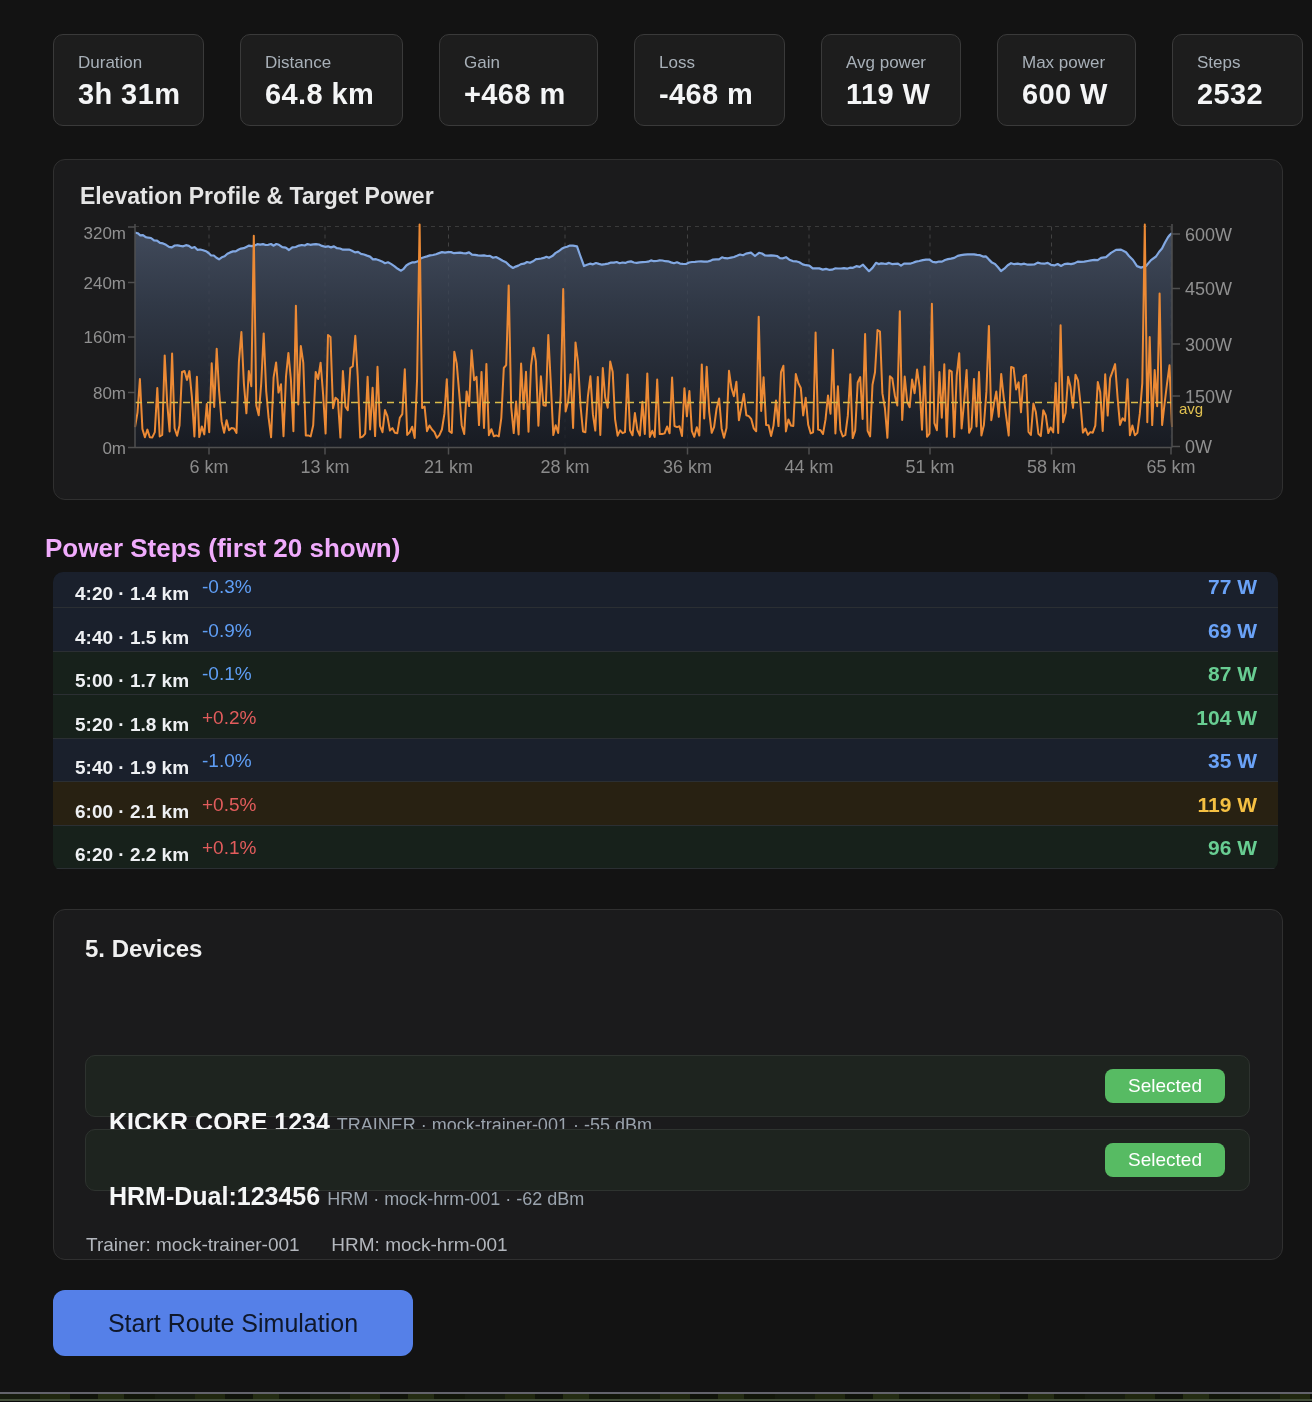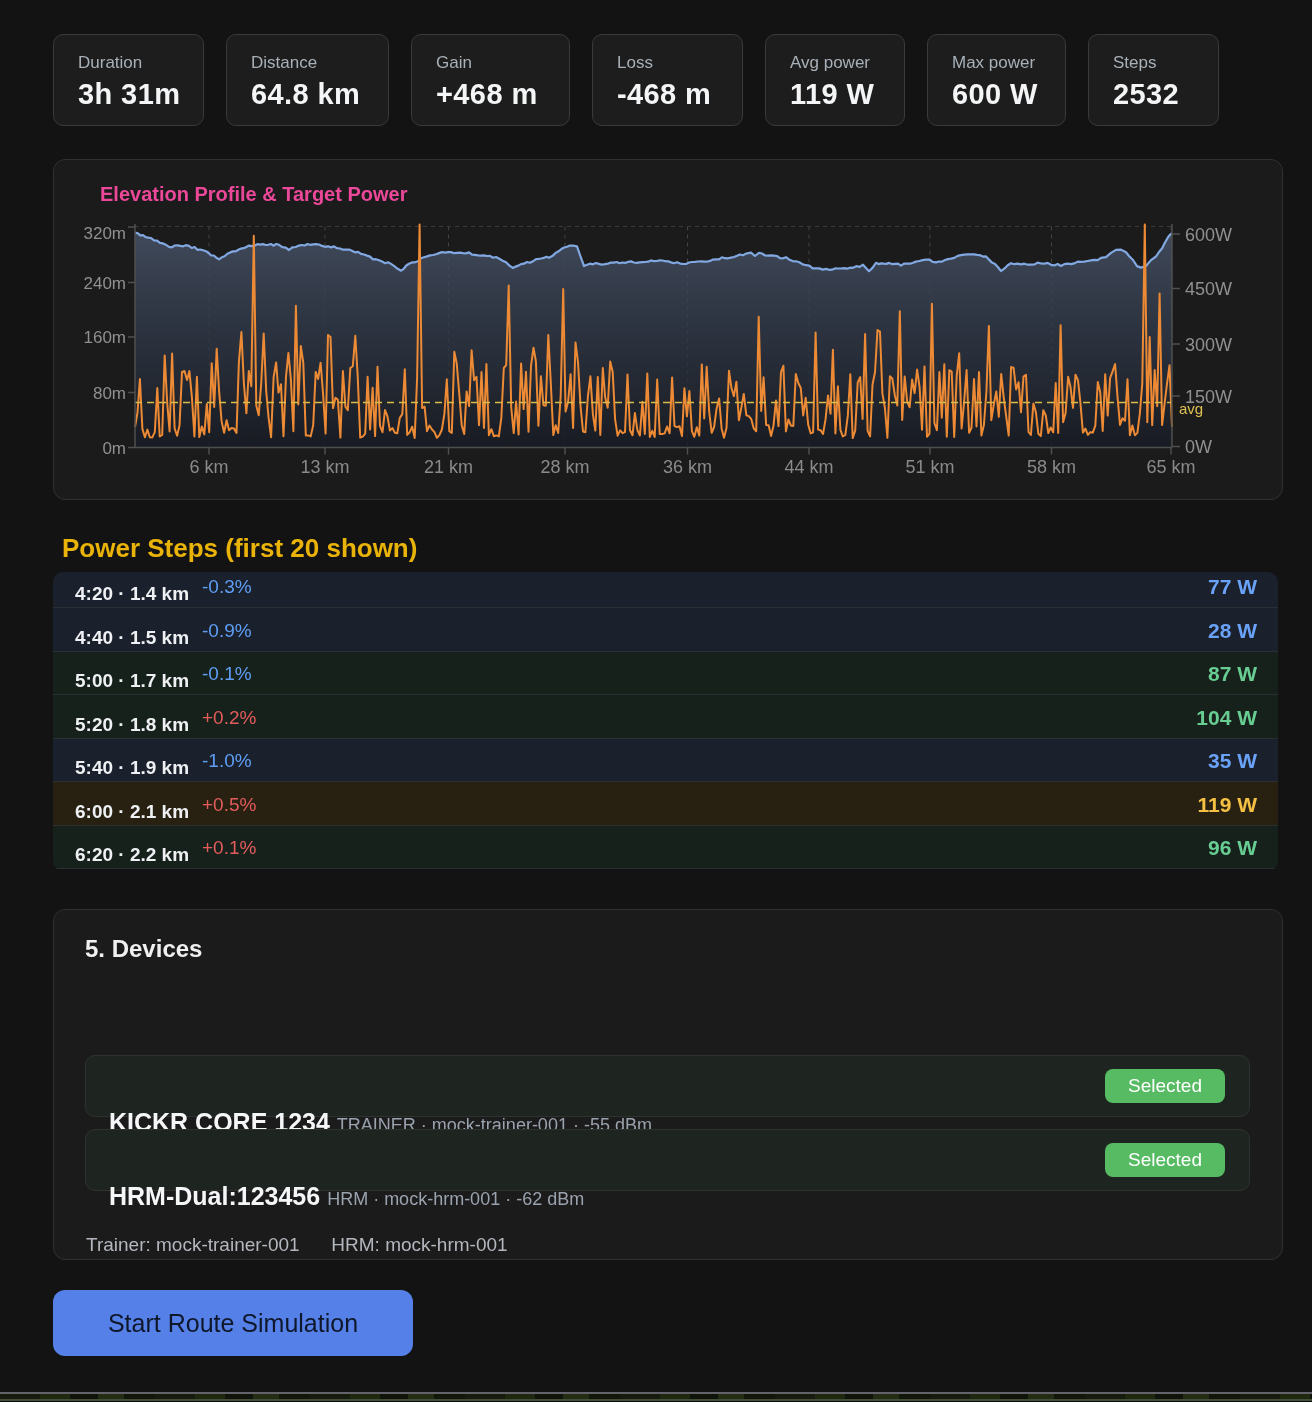--- a/index.html
+++ b/index.html
@@ -1,28 +1,28 @@
 <!DOCTYPE html>
 <html><head><meta charset="utf-8"><style>
 * { margin:0; padding:0; box-sizing:border-box; }
 html,body { width:1312px; height:1402px; background:#131313; overflow:hidden;
   font-family:"Liberation Sans", sans-serif; position:relative; }
 .abs { position:absolute; }
 
-.cards { left:53px; top:34px; display:flex; gap:22px; }
+.cards { left:53px; top:34px; display:flex; gap:36px; }
 .card { height:92px; background:#1d1d1d; border:1px solid #3a3a3a; border-radius:10px;
   padding:17px 0 0 24px; }
 .clabel { color:#a8b0b8; font-size:17px; line-height:22px; }
 .cval { color:#f4f5f6; font-size:29px; font-weight:bold; line-height:36px; margin-top:2px; letter-spacing:0.4px; }
 
 .chartpanel { left:53px; top:159px; width:1230px; height:341px; background:#1b1b1c;
   border:1px solid #303030; border-radius:12px; }
-.ctitle { position:absolute; left:26px; top:23px; color:#ec4899; font-size:20px; font-weight:bold;margin-left:20px; }
-
-.pstitle { left:62px; top:533px; color:#eab308; font-size:26px; font-weight:bold; }
+.ctitle { position:absolute; left:26px; top:23px; color:#e5e5e5; font-size:23px; font-weight:bold; }
+
+.pstitle { left:45px; top:533px; color:#f0abfc; font-size:26px; font-weight:bold; }
 
 .plist { left:53px; top:572px; width:1225px; height:299px; border-radius:10px; overflow:hidden; background:#131313; }
 .plist .inner { margin-top:-7.5px; }
 .prow { position:relative; height:43.5px; border-bottom:1px solid #2b2f33; }
 .pt { position:absolute; left:22px; top:calc(50% + 1.6px); transform:translateY(-50%); color:#eef0f3; font-size:19px; font-weight:bold;margin-top:7px; }
 .pg { position:absolute; left:149px; top:calc(50% + 1.6px); transform:translateY(-50%); font-size:19px;text-align:center; }
 .pw { position:absolute; right:21px; top:calc(50% + 1.6px); transform:translateY(-50%); font-size:21px; font-weight:bold; }
 
 .devpanel { left:53px; top:909px; width:1230px; height:351px; background:#1b1b1c;
   border:1px solid #303030; border-radius:12px; }
@@ -166,21 +166,21 @@
 <div class="abs plist">
     <div class="inner">
 <div class="prow" style="background:#1a202c">
         <span class="pt">4:20 · 1.4 km</span>
         <span class="pg" style="color:#5f9ef5">-0.3%</span>
         <span class="pw" style="color:#6aa2f7">77 W</span>
       </div>
 <div class="prow" style="background:#1a202c">
         <span class="pt">4:40 · 1.5 km</span>
         <span class="pg" style="color:#5f9ef5">-0.9%</span>
-        <span class="pw" style="color:#6aa2f7">28 W</span>
+        <span class="pw" style="color:#6aa2f7">69 W</span>
       </div>
 <div class="prow" style="background:#17211b">
         <span class="pt">5:00 · 1.7 km</span>
         <span class="pg" style="color:#5f9ef5">-0.1%</span>
         <span class="pw" style="color:#68cd92">87 W</span>
       </div>
 <div class="prow" style="background:#17211b">
         <span class="pt">5:20 · 1.8 km</span>
         <span class="pg" style="color:#e25c5c">+0.2%</span>
         <span class="pw" style="color:#68cd92">104 W</span>

